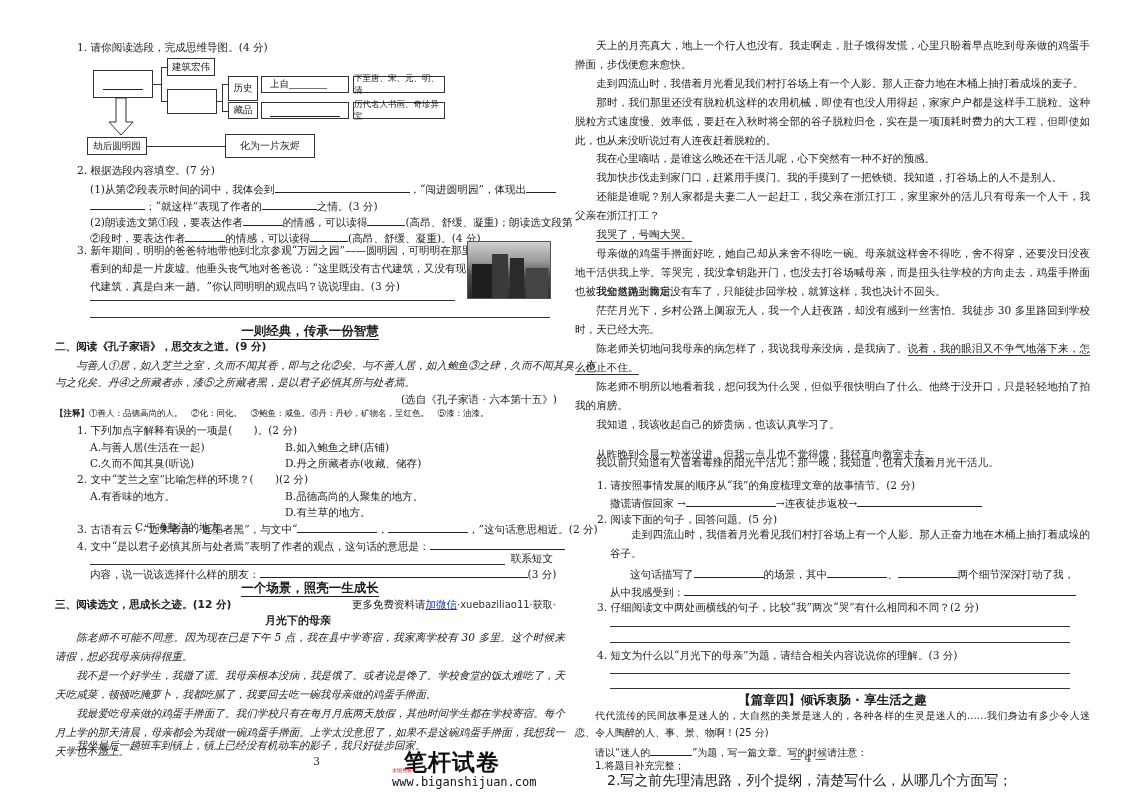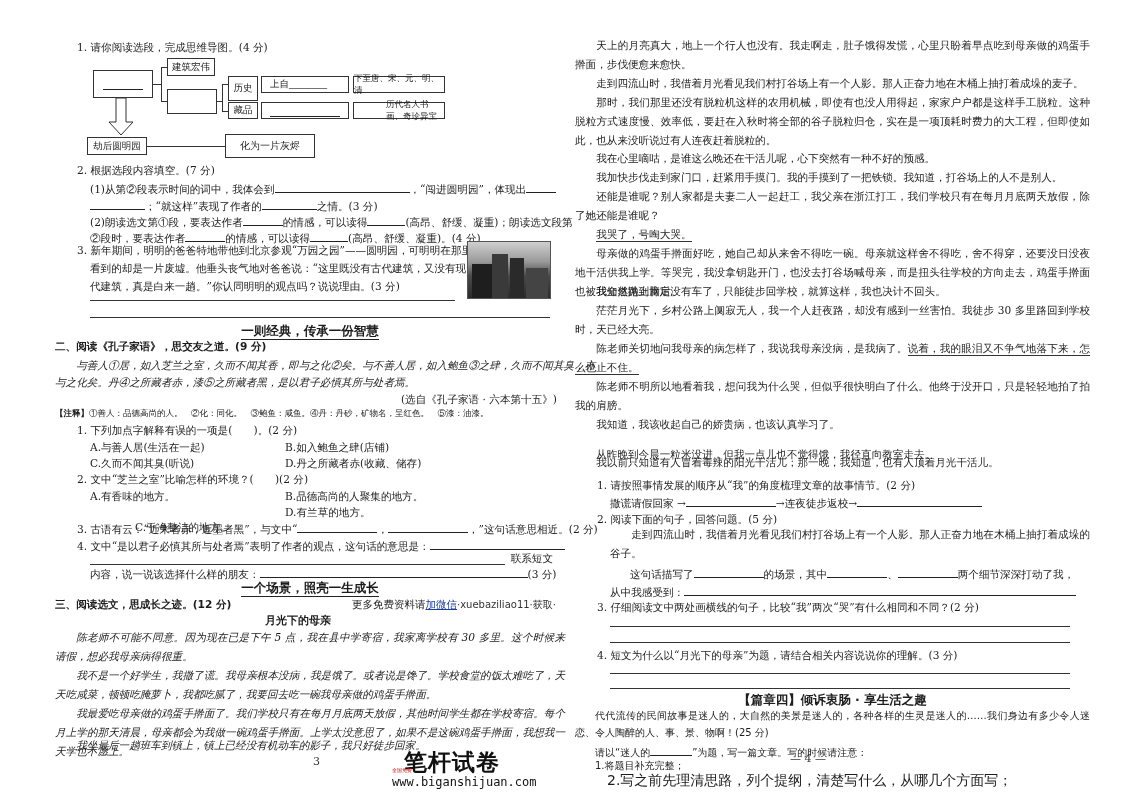--- a/index.html
+++ b/index.html
@@ -57,21 +57,21 @@
     <div class="conn" style="left:167px;top:111px;width:6px;height:1px;"></div>
     <div class="box" style="left:173px;top:76px;width:30px;height:25px;">历史</div>
     <div class="box" style="left:206px;top:76px;width:88px;height:17px;justify-content:flex-start;padding-left:8px;">
         <span>上自________</span>
       </div>
     <div class="box" style="left:298px;top:76px;width:92px;height:17px;font-size:8.5px;">下至唐、宋、元、明、清</div>
     <div class="box" style="left:173px;top:102px;width:30px;height:17px;">藏品</div>
     <div class="box" style="left:206px;top:102px;width:88px;height:17px;">
         <span class="blank" style="width:70px;"></span>
       </div>
-    <div class="box" style="left:298px;top:102px;width:92px;height:17px;font-size:8.5px;padding-left:32px;">历代名人书画、奇珍异宝</div>
+    <div class="box" style="left:298px;top:102px;width:92px;height:17px;font-size:8.5px;">历代名人书画、奇珍异宝</div>
 
     <svg class="abs" style="left:52px;top:98px;" width="28" height="38">
       <path d="M9 0 L19 0 L19 24 L26 24 L14 37 L2 24 L9 24 Z" fill="#fff" stroke="#333" stroke-width="1"></path>
     </svg>
     <div class="box" style="left:32px;top:137px;width:60px;height:18px;">劫后圆明园</div>
     <div class="conn" style="left:92px;top:146px;width:78px;height:1px;"></div>
     <div class="box" style="left:170px;top:134px;width:90px;height:24px;font-size:10px;">化为一片灰烬</div>
   </div>
 
   <div class="abs line" style="left:22px;top:163px;">2. 根据选段内容填空。(7 分)</div>
@@ -150,21 +150,21 @@
   <span class="cn">笔杆试卷</span>
   <span class="url">www.biganshijuan.com</span>
 </div>
 
 <div id="right" class="page">
   <div class="para indent" style="top:36px;">天上的月亮真大，地上一个行人也没有。我走啊走，肚子饿得发慌，心里只盼着早点吃到母亲做的鸡蛋手擀面，步伐便愈来愈快。</div>
   <div class="para indent" style="top:74px;">走到四流山时，我借着月光看见我们村打谷场上有一个人影。那人正奋力地在木桶上抽打着成垛的麦子。</div>
   <div class="para indent" style="top:149px;">我在心里嘀咕，是谁这么晚还在干活儿呢，心下突然有一种不好的预感。</div>
   <div class="para indent" style="top:93px;">那时，我们那里还没有脱粒机这样的农用机械，即使有也没人用得起，家家户户都是这样手工脱粒。这种脱粒方式速度慢、效率低，要赶在入秋时将全部的谷子脱粒归仓，实在是一项顶耗时费力的大工程，但即使如此，也从来没听说过有人连夜赶着脱粒的。</div>
   <div class="para indent" style="top:168px;">我加快步伐走到家门口，赶紧用手摸门。我的手摸到了一把铁锁。我知道，打谷场上的人不是别人。</div>
-  <div class="para indent" style="top:187px;">还能是谁呢？别人家都是夫妻二人一起赶工，我父亲在浙江打工，我们学校只有在每月月底两天放假，除了她还能是谁呢？</div>
+  <div class="para indent" style="top:187px;">还能是谁呢？别人家都是夫妻二人一起赶工，我父亲在浙江打工，家里家外的活儿只有母亲一个人干，我父亲在浙江打工？</div>
   <div class="para indent" style="top:225px;"><span class="ul">我哭了，号啕大哭。</span></div>
   <div class="para indent" style="top:244px;">母亲做的鸡蛋手擀面好吃，她自己却从来舍不得吃一碗。母亲就这样舍不得吃，舍不得穿，还要没日没夜地干活供我上学。等哭完，我没拿钥匙开门，也没去打谷场喊母亲，而是扭头往学校的方向走去，鸡蛋手擀面也被我全然抛到脑后。</div>
   <div class="para indent" style="top:282px;">我知道路上肯定没有车了，只能徒步回学校，就算这样，我也决计不回头。</div>
   <div class="para indent" style="top:301px;">茫茫月光下，乡村公路上阒寂无人，我一个人赶夜路，却没有感到一丝害怕。我徒步 30 多里路回到学校时，天已经大亮。</div>
   <div class="para indent" style="top:339px;"><span>陈老师关切地问我母亲的病怎样了，我说我母亲没病，是我病了。</span><span class="ul">说着，我的眼泪又不争气地落下来，怎么也止不住。</span></div>
   <div class="para indent" style="top:377px;">陈老师不明所以地看着我，想问我为什么哭，但似乎很快明白了什么。他终于没开口，只是轻轻地拍了拍我的肩膀。</div>
   <div class="para indent" style="top:415px;">我知道，我该收起自己的娇贵病，也该认真学习了。</div>
   <div class="para indent" style="top:445px;">从昨晚到今晨一粒米没进，但我一点儿也不觉得饿，我径直向教室走去。</div>
   <div class="para indent" style="top:453px;">我以前只知道有人冒着毒辣的阳光干活儿；那一晚，我知道，也有人顶着月光干活儿。</div>
 

